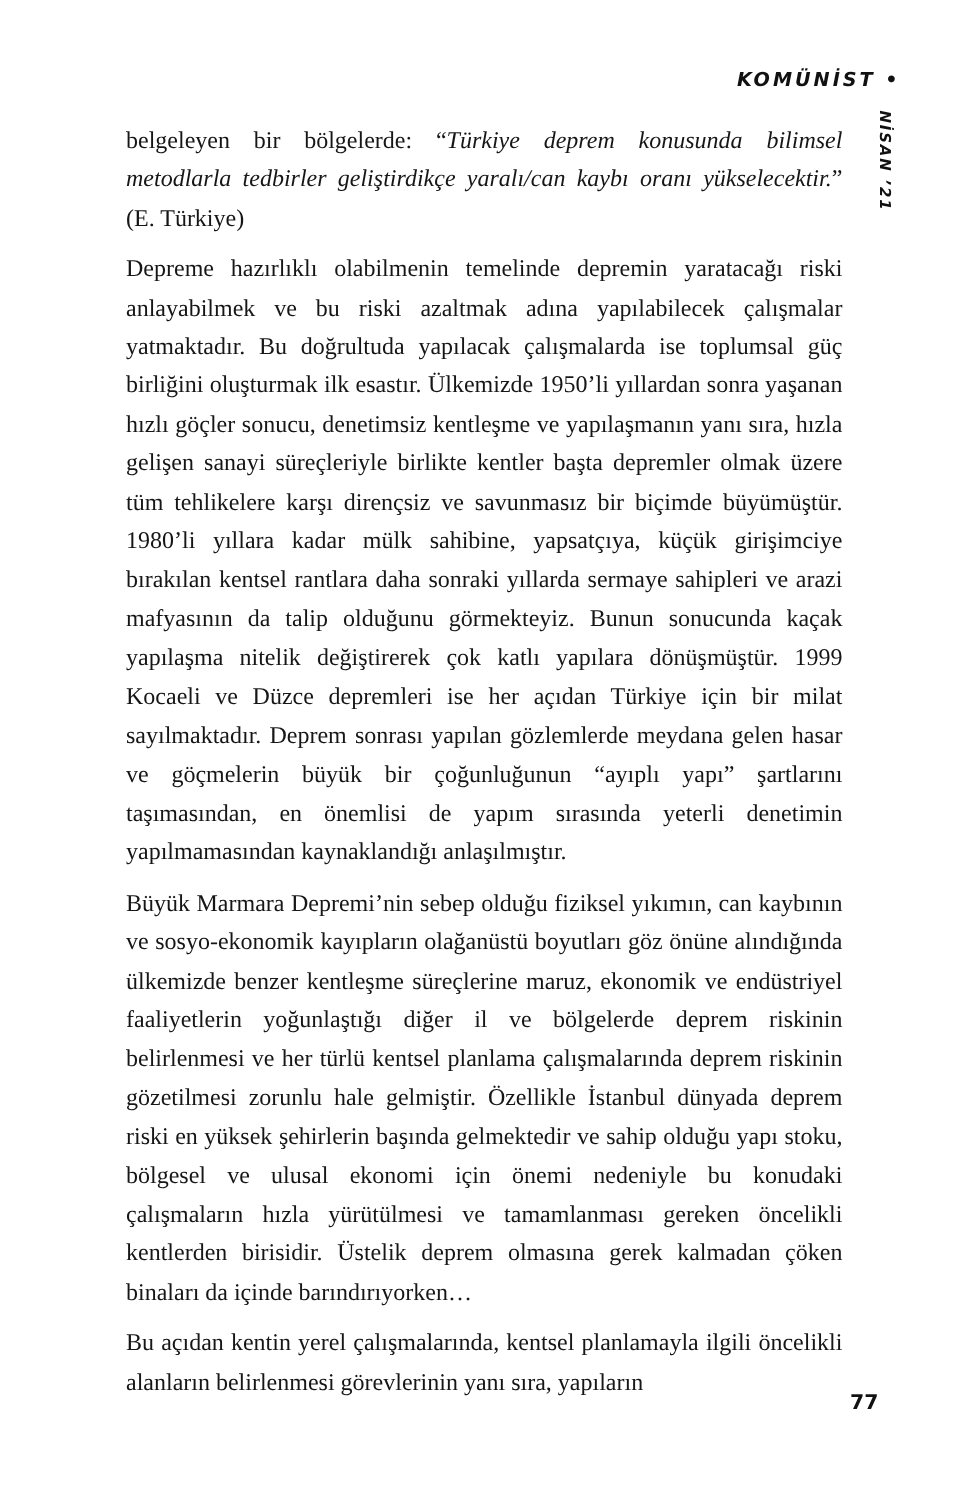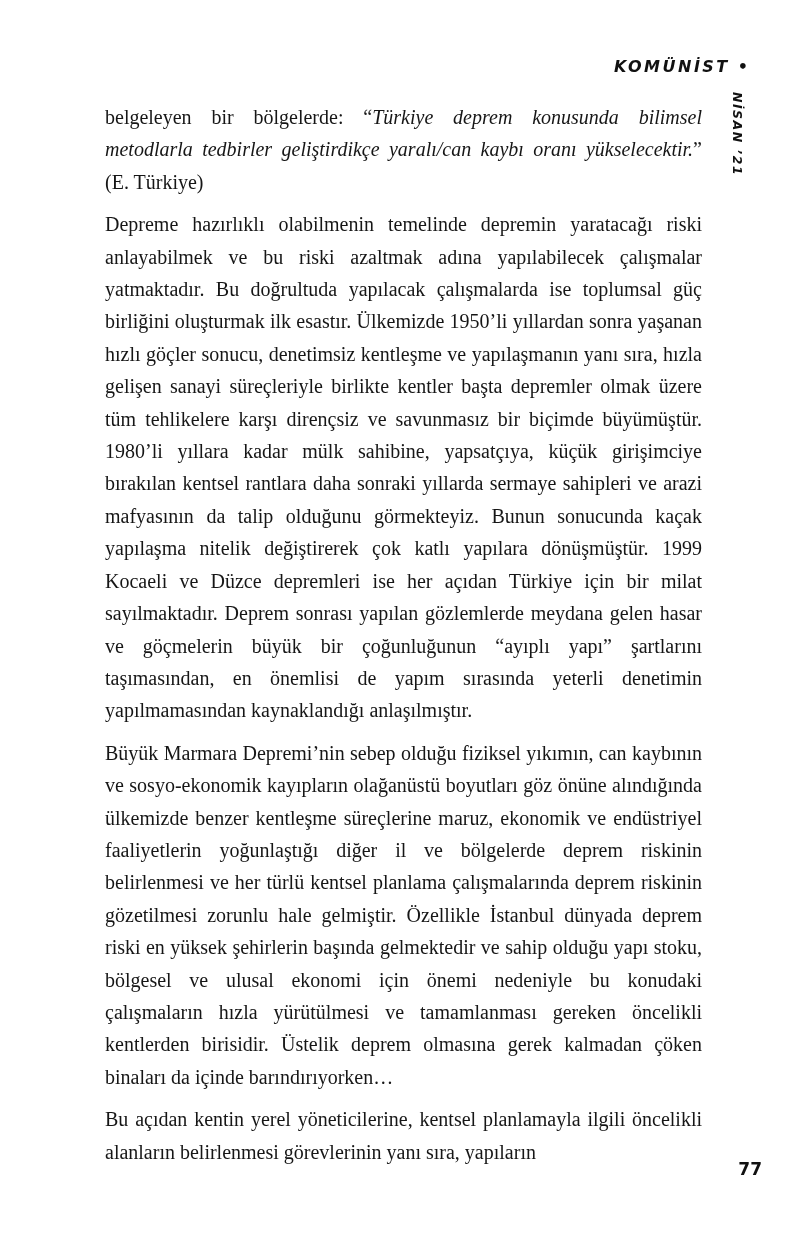--- a/index.html
+++ b/index.html
@@ -55,21 +55,21 @@
   }
   .para {
     margin-bottom: 10px;
   }
   .para em {
     font-style: italic;
   }
   .page-number {
     position: absolute;
     bottom: 62px;
-    right: 36px;
+    right: 66px;
     font-family: "DejaVu Sans", sans-serif;
     font-weight: bold;
     font-size: 17px;
     color: #111111;
   }
 </style>
 </head>
 <body>
 
 <div class="page">
@@ -80,18 +80,18 @@
 
   <div class="issue-vertical">NİSAN ’21</div>
 
   <div class="body-text">
     <p class="para"><span>belgeleyen bir bölgelerde: “</span><em>Türkiye deprem konusunda bilimsel metodlarla tedbirler geliştirdikçe yaralı/can kaybı oranı yükselecektir.</em><span>” (E. Türkiye)</span></p>
 
     <p class="para">Depreme hazırlıklı olabilmenin temelinde depremin yaratacağı riski anlayabilmek ve bu riski azaltmak adına yapılabilecek çalışmalar yatmaktadır. Bu doğrultuda yapılacak çalışmalarda ise toplumsal güç birliğini oluşturmak ilk esastır. Ülkemizde 1950’li yıllardan sonra yaşanan hızlı göçler sonucu, denetimsiz kentleşme ve yapılaşmanın yanı sıra, hızla gelişen sanayi süreçleriyle birlikte kentler başta depremler olmak üzere tüm tehlikelere karşı dirençsiz ve savunmasız bir biçimde büyümüştür. 1980’li yıllara kadar mülk sahibine, yapsatçıya, küçük girişimciye bırakılan kentsel rantlara daha sonraki yıllarda sermaye sahipleri ve arazi mafyasının da talip olduğunu görmekteyiz. Bunun sonucunda kaçak yapılaşma nitelik değiştirerek çok katlı yapılara dönüşmüştür. 1999 Kocaeli ve Düzce depremleri ise her açıdan Türkiye için bir milat sayılmaktadır. Deprem sonrası yapılan gözlemlerde meydana gelen hasar ve göçmelerin büyük bir çoğunluğunun “ayıplı yapı” şartlarını taşımasından, en önemlisi de yapım sırasında yeterli denetimin yapılmamasından kaynaklandığı anlaşılmıştır.</p>
 
     <p class="para">Büyük Marmara Depremi’nin sebep olduğu fiziksel yıkımın, can kaybının ve sosyo-ekonomik kayıpların olağanüstü boyutları göz önüne alındığında ülkemizde benzer kentleşme süreçlerine maruz, ekonomik ve endüstriyel faaliyetlerin yoğunlaştığı diğer il ve bölgelerde deprem riskinin belirlenmesi ve her türlü kentsel planlama çalışmalarında deprem riskinin gözetilmesi zorunlu hale gelmiştir. Özellikle İstanbul dünyada deprem riski en yüksek şehirlerin başında gelmektedir ve sahip olduğu yapı stoku, bölgesel ve ulusal ekonomi için önemi nedeniyle bu konudaki çalışmaların hızla yürütülmesi ve tamamlanması gereken öncelikli kentlerden birisidir. Üstelik deprem olmasına gerek kalmadan çöken binaları da içinde barındırıyorken…</p>
 
-    <p class="para">Bu açıdan kentin yerel yöneticilerine, kentsel planlamayla ilgili öncelikli alanların belirlenmesi görevlerinin yanı sıra, yapıların</p>
+    <p class="para">Bu açıdan kentin yerel çalışmalarında, kentsel planlamayla ilgili öncelikli alanların belirlenmesi görevlerinin yanı sıra, yapıların</p>
   </div>
 
   <div class="page-number">77</div>
 
 </div>
 
 </body></html>

